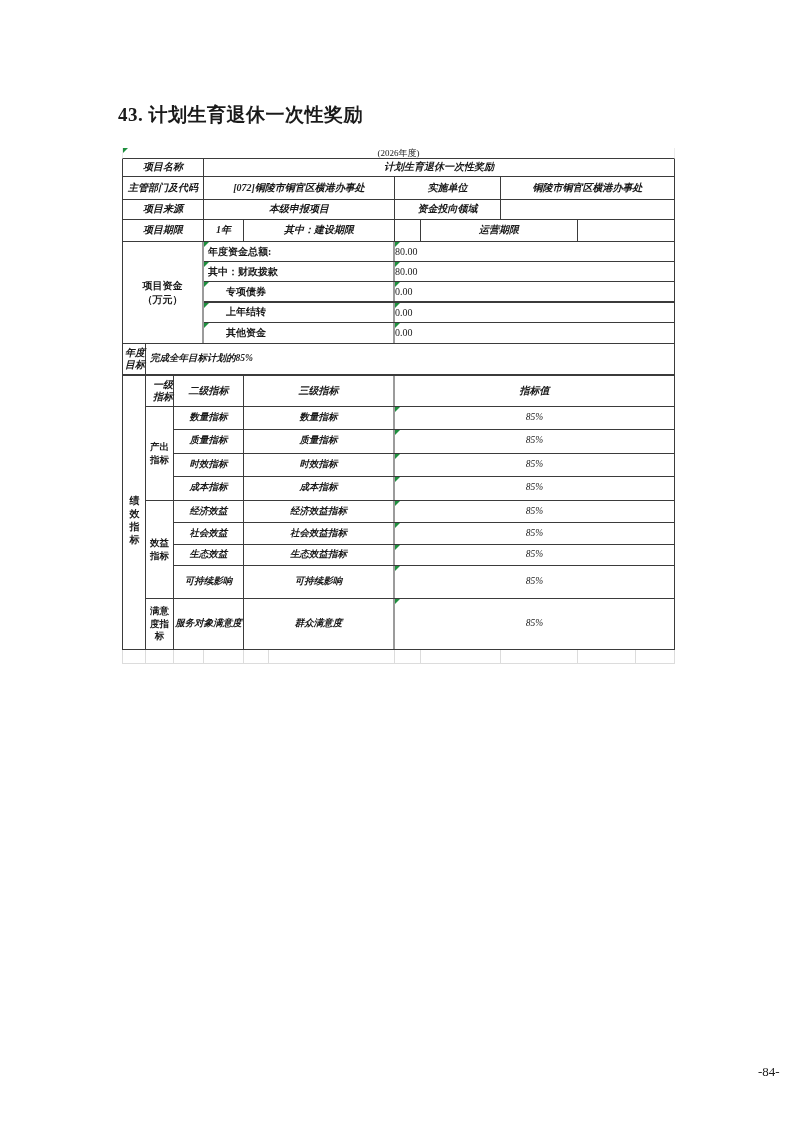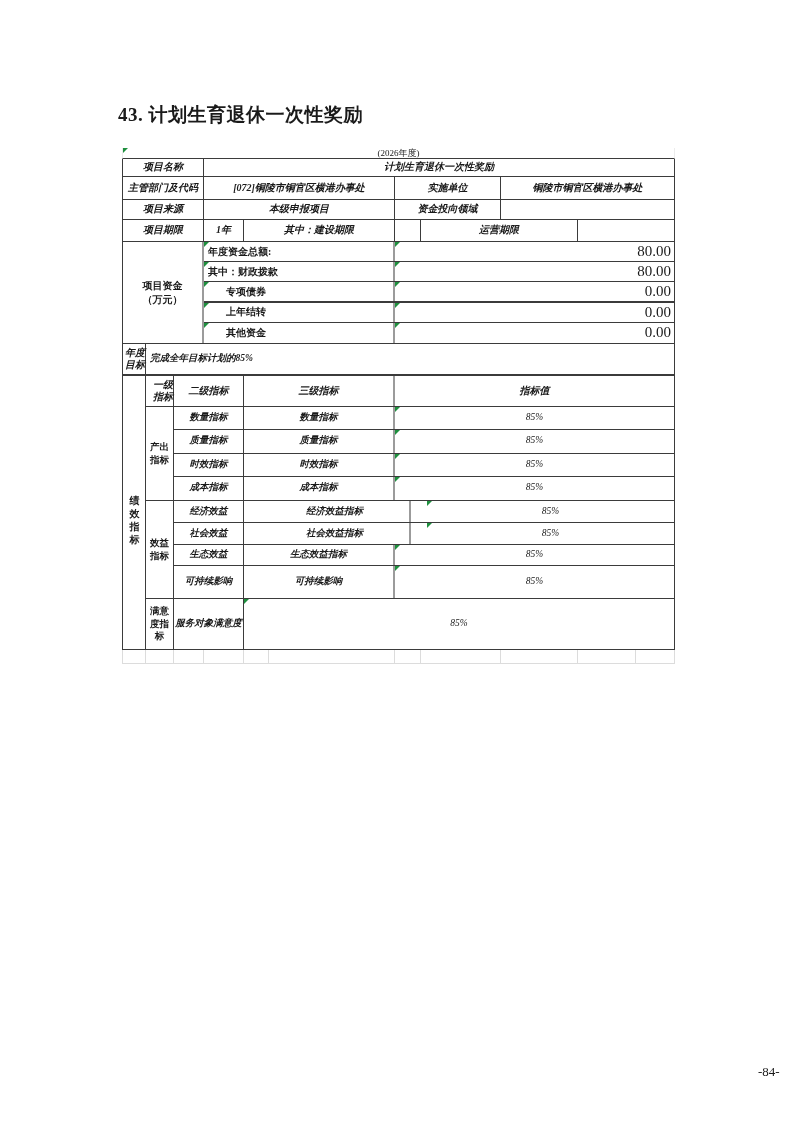--- a/index.html
+++ b/index.html
@@ -37,22 +37,22 @@
   .funds{display:flex;align-items:stretch;border-bottom:1px solid #3b3b3b;height:102px;}
   .funds-label{width:81px;border-right:2px solid #9b9b9b;display:flex;align-items:center;
                justify-content:center;font-size:10px;font-weight:bold;text-align:center;white-space:pre-line;}
   .funds-items{flex:1;display:flex;flex-direction:column;}
   .fund-row{display:flex;align-items:stretch;height:20.4px;border-bottom:1px solid #3b3b3b;}
   .fund-row:last-child{border-bottom:none;}
   .fund-row.thick{border-bottom:2px solid #3b3b3b;}
   .fund-name{width:191px;border-right:2px solid #9b9b9b;display:flex;align-items:center;
              font-size:10px;font-weight:bold;padding-left:4px;position:relative;}
   .fund-name.indent{padding-left:22px;}
-  .fund-val{flex:1;display:flex;align-items:center;justify-content:flex-end;
-            font-size:15px;padding-right:3px;position:relative;padding-left:48px;}
+  .fund-val{flex:1;display:flex;align-items:center;
+            font-size:10px;padding-right:3px;position:relative;}
 
   
   .r-goal{height:32px;border-bottom:2px solid #3b3b3b;}
   .w23{width:23px;}
   .goal-val{justify-content:flex-start;padding-left:4px;font-size:9.5px;font-weight:bold;}
 
   
   .ind{display:flex;align-items:stretch;border-bottom:1px solid #3b3b3b;}
   .ind-side{width:23px;border-right:1px solid #3b3b3b;display:flex;align-items:center;justify-content:center;}
   .vside{writing-mode:vertical-lr;text-orientation:upright;letter-spacing:13px;
@@ -60,21 +60,21 @@
   .ind-main{flex:1;display:flex;flex-direction:column;}
   .ind-hrow{display:flex;align-items:stretch;height:31px;border-bottom:1px solid #3b3b3b;}
   .w28{width:28px;} .w70{width:70px;}
   .grp{display:flex;align-items:stretch;border-bottom:1px solid #3b3b3b;}
   .grp:last-child{border-bottom:none;}
   .grp-label{width:28px;border-right:1px solid #3b3b3b;display:flex;align-items:center;
              justify-content:center;font-size:9.5px;font-weight:bold;text-align:center;line-height:1.3;}
   .grp-rows{flex:1;display:flex;flex-direction:column;}
   .ind-row{display:flex;align-items:stretch;border-bottom:1px solid #3b3b3b;}
   .ind-row:last-child{border-bottom:none;}
-  .h23{height:23.25px;} .h22{height:22px;gap:16px;} .h21{height:21px;} .h32{height:32px;} .h50{height:50px;}
+  .h23{height:23.25px;} .h22{height:22px;} .h21{height:21px;} .h32{height:32px;} .h50{height:50px;}
   .ind-cell{font-size:9.5px;font-weight:bold;}
   .ind-val{font-size:9.5px;font-weight:normal;}
 
   
   .faint-row{height:14px;display:flex;align-items:stretch;border-left:1px solid #dcdcdc;
              border-right:1px solid #dcdcdc;border-bottom:1px solid #dcdcdc;}
   .fcell{border-right:1px solid #dcdcdc;}
   .fcell:last-child{border-right:none;}
   .fw23{width:23px;} .fw28{width:28px;} .fw30{width:30px;} .fw40{width:40px;} .fw25{width:25px;}
   .fw126{width:126px;} .fw26{width:26px;} .fw80{width:80px;} .fw77{width:77px;} .fw58{width:58px;}
@@ -277,20 +277,21 @@
                 </div>
             </div>
           </div>
         </div>
 
         <div class="grp">
           <div class="grp-label">满意度指标</div>
           <div class="grp-rows">
             <div class="ind-row h50">
               <div class="cell rb ind-cell w70">服务对象满意度</div>
+              <div class="cell rg ind-cell w151">群众满意度</div>
               <div class="cell grow ind-val">
                   <span class="gt"></span>
                   <span>85%</span>
                 </div>
             </div>
           </div>
         </div>
 
       </div>
     </div>

